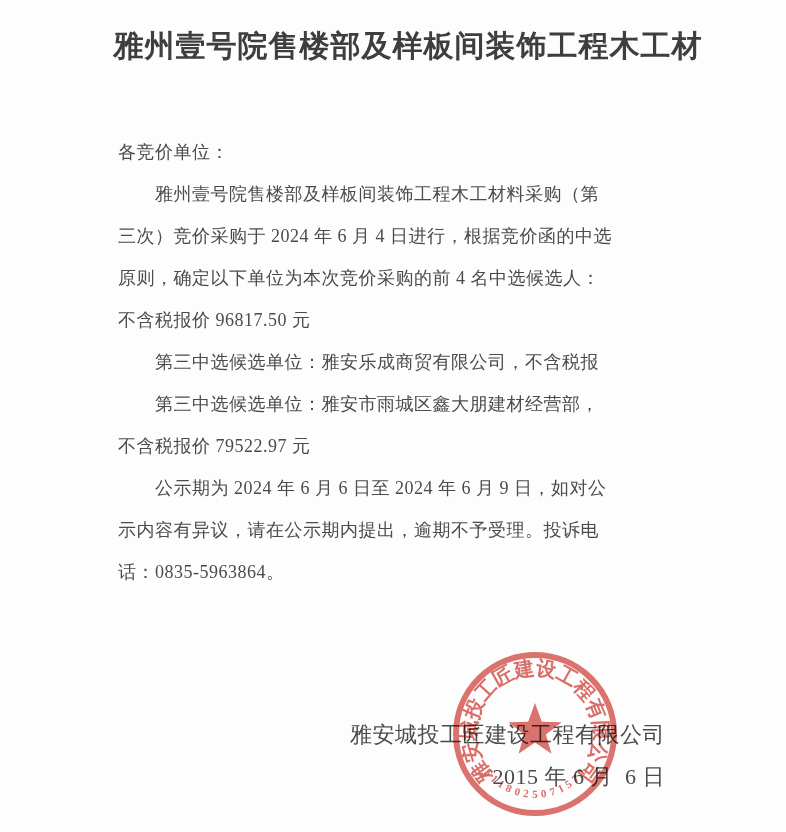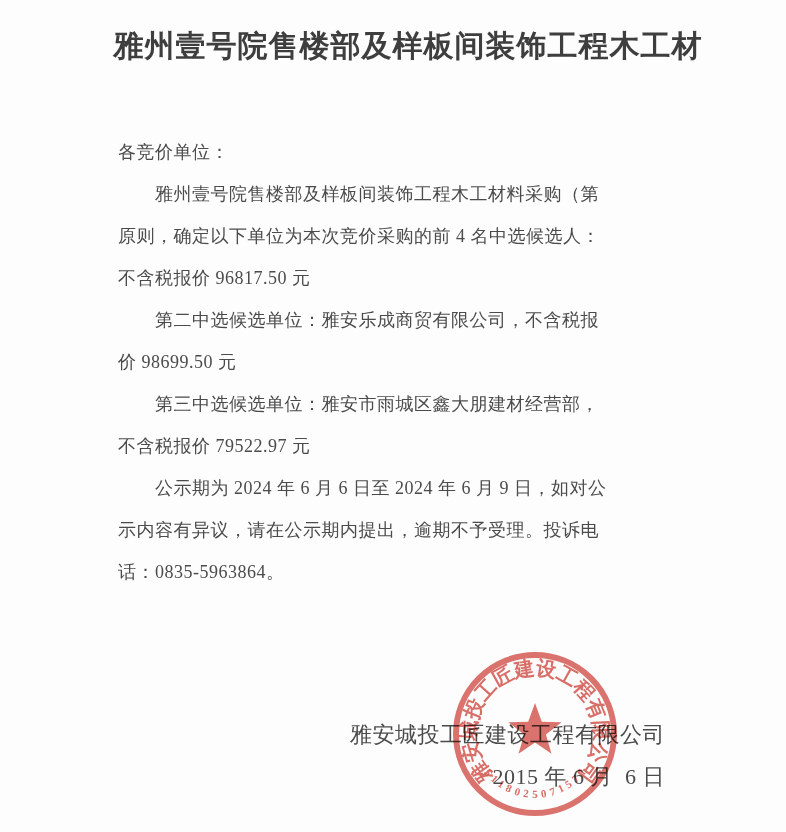--- a/index.html
+++ b/index.html
@@ -73,24 +73,24 @@
 
 <div class="page">
 
   <h1 class="title">
     <span class="tline">雅州壹号院售楼部及样板间装饰工程木工材</span>
   </h1>
 
   <div class="doc-body">
     <div class="bline">各竞价单位：</div>
     <div class="bline">　　雅州壹号院售楼部及样板间装饰工程木工材料采购（第</div>
+    <div class="bline">三次）竞价采购于 2024 年 6 月 4 日进行，根据竞价函的中选</div>
     <div class="bline">原则，确定以下单位为本次竞价采购的前 4 名中选候选人：</div>
     <div class="bline">不含税报价 96817.50 元</div>
-    <div class="bline">　　第二中选候选单位：雅安乐成商贸有限公司，不含税报</div>
-    <div class="bline">价 98699.50 元</div>
+    <div class="bline">　　第三中选候选单位：雅安乐成商贸有限公司，不含税报</div>
     <div class="bline">　　第三中选候选单位：雅安市雨城区鑫大朋建材经营部，</div>
     <div class="bline">不含税报价 79522.97 元</div>
     <div class="bline">　　公示期为 2024 年 6 月 6 日至 2024 年 6 月 9 日，如对公</div>
     <div class="bline">示内容有异议，请在公示期内提出，逾期不予受理。投诉电</div>
     <div class="bline">话：0835-5963864。</div>
   </div>
 
   <div class="signature">
     <div class="sig-line">雅安城投工匠建设工程有限公司</div>
     <div class="sig-line">2015 年 6 月  6 日</div>

